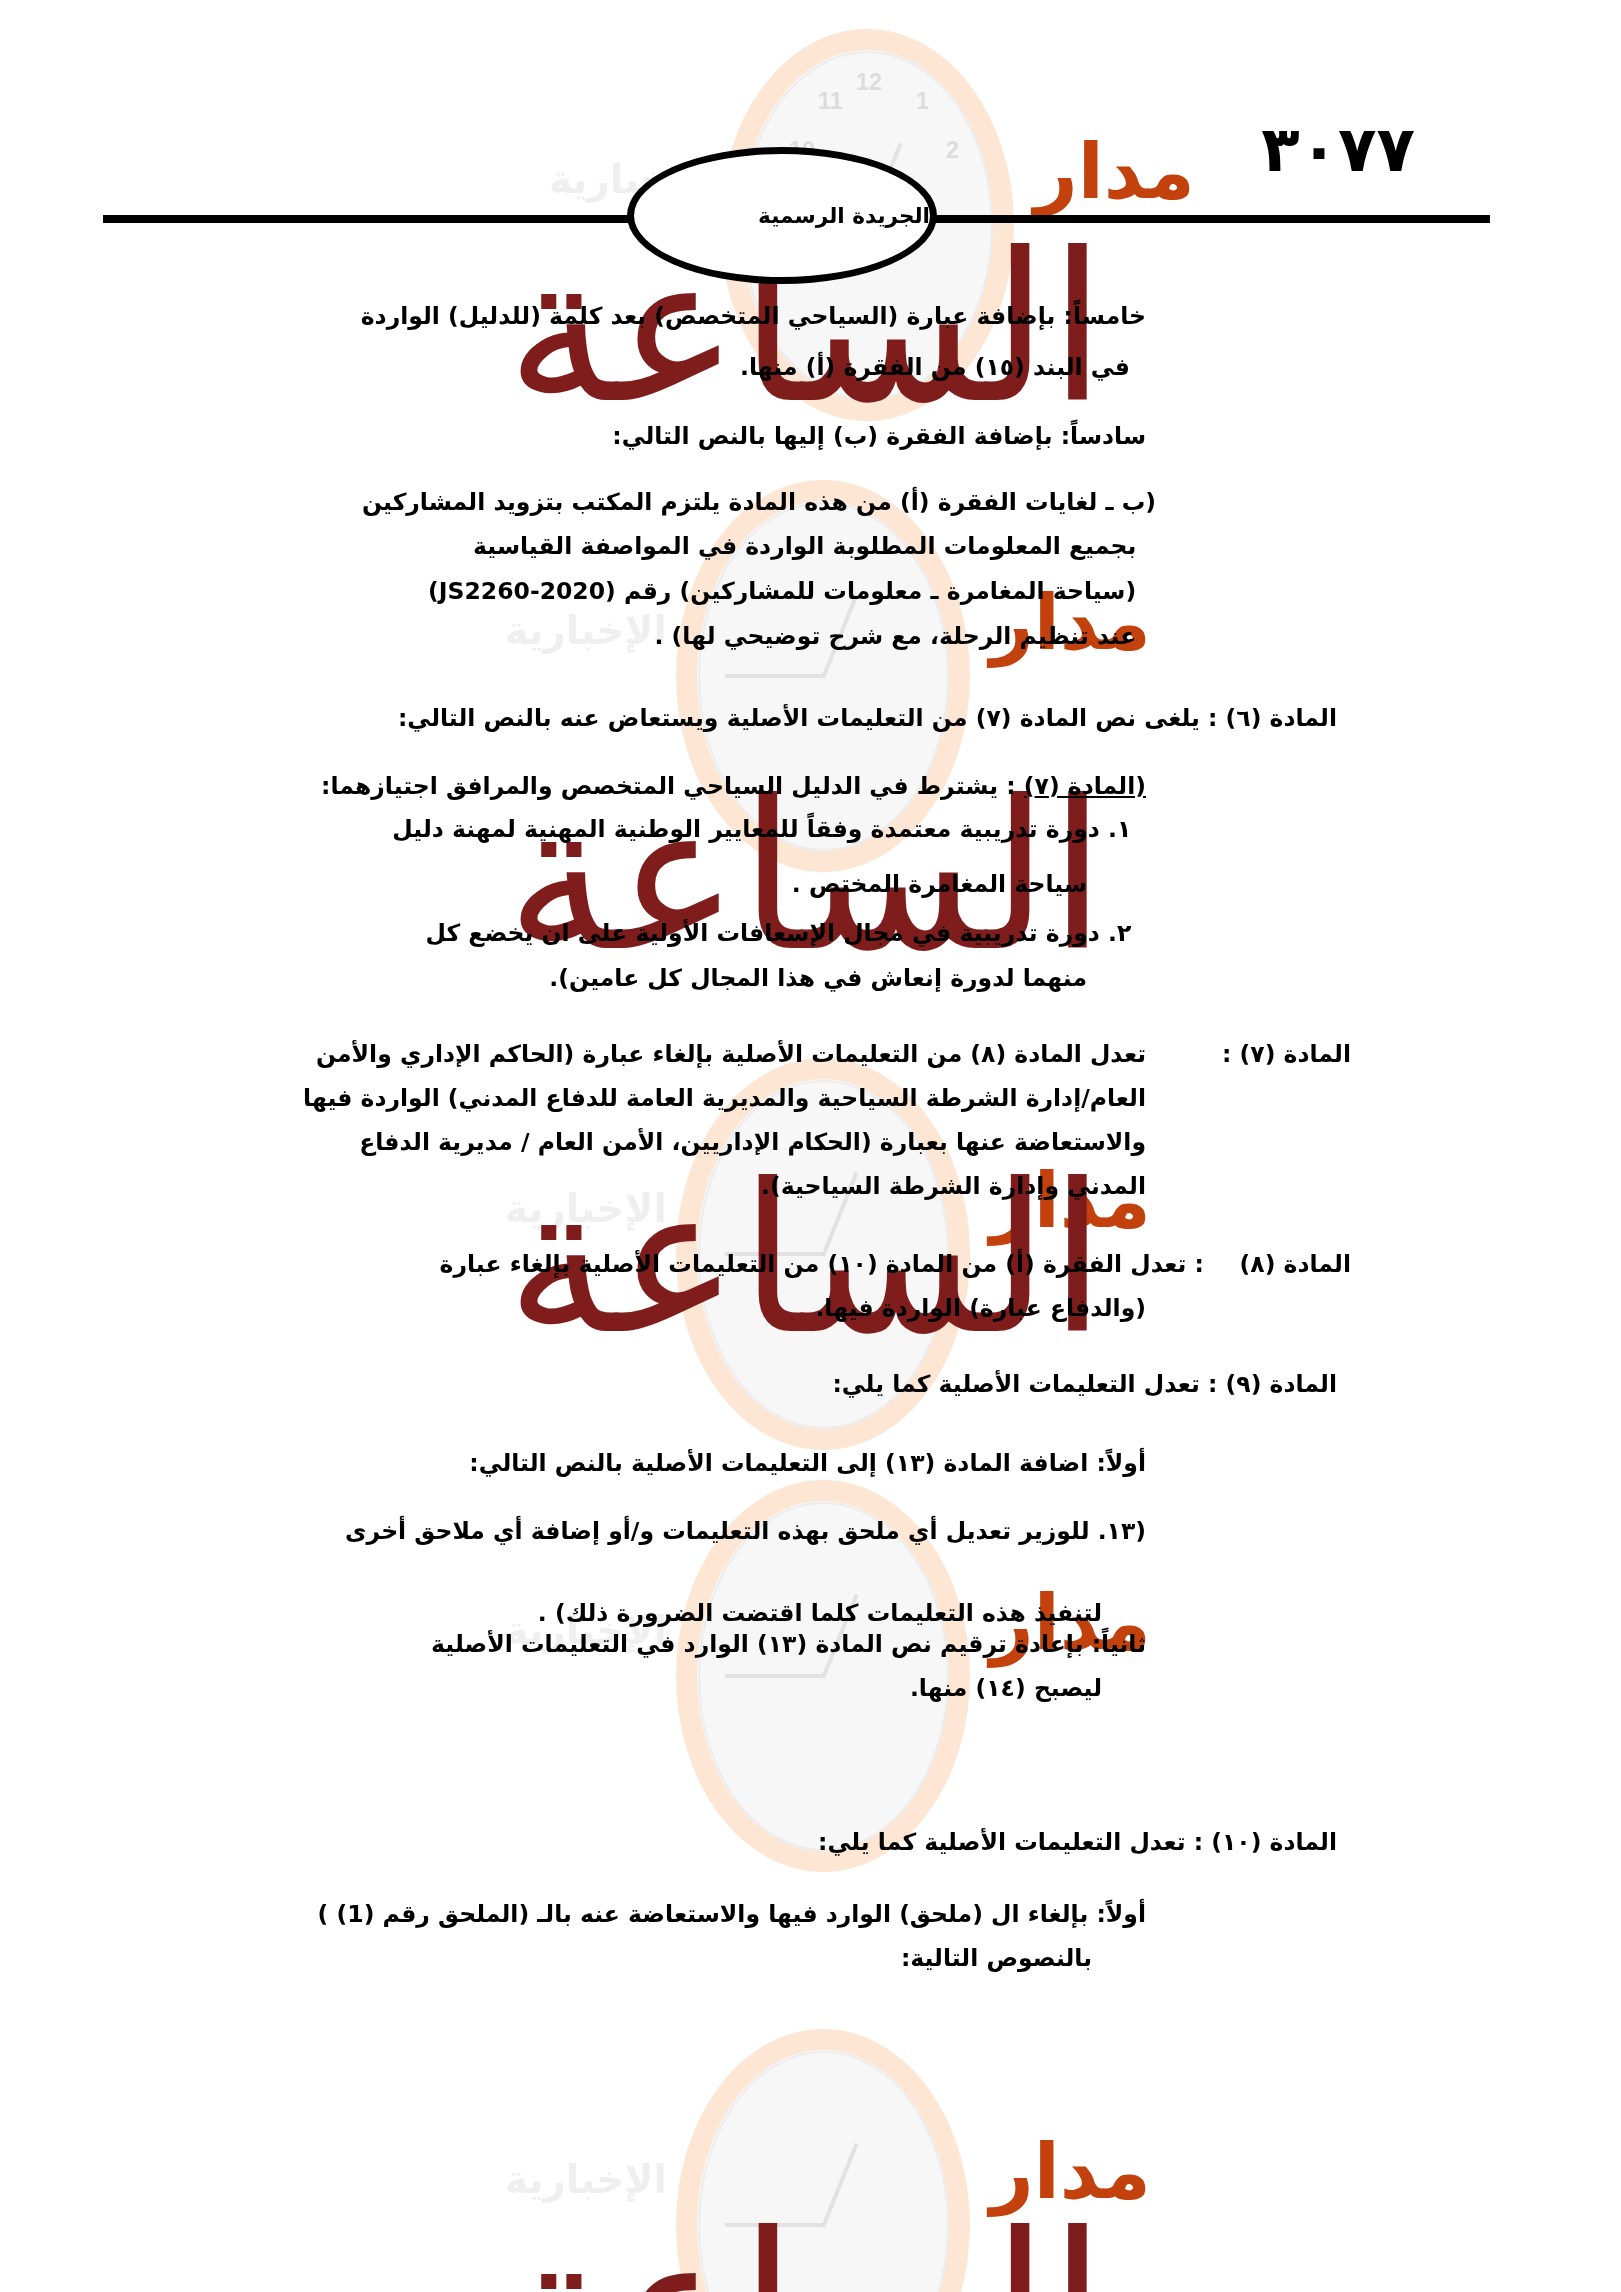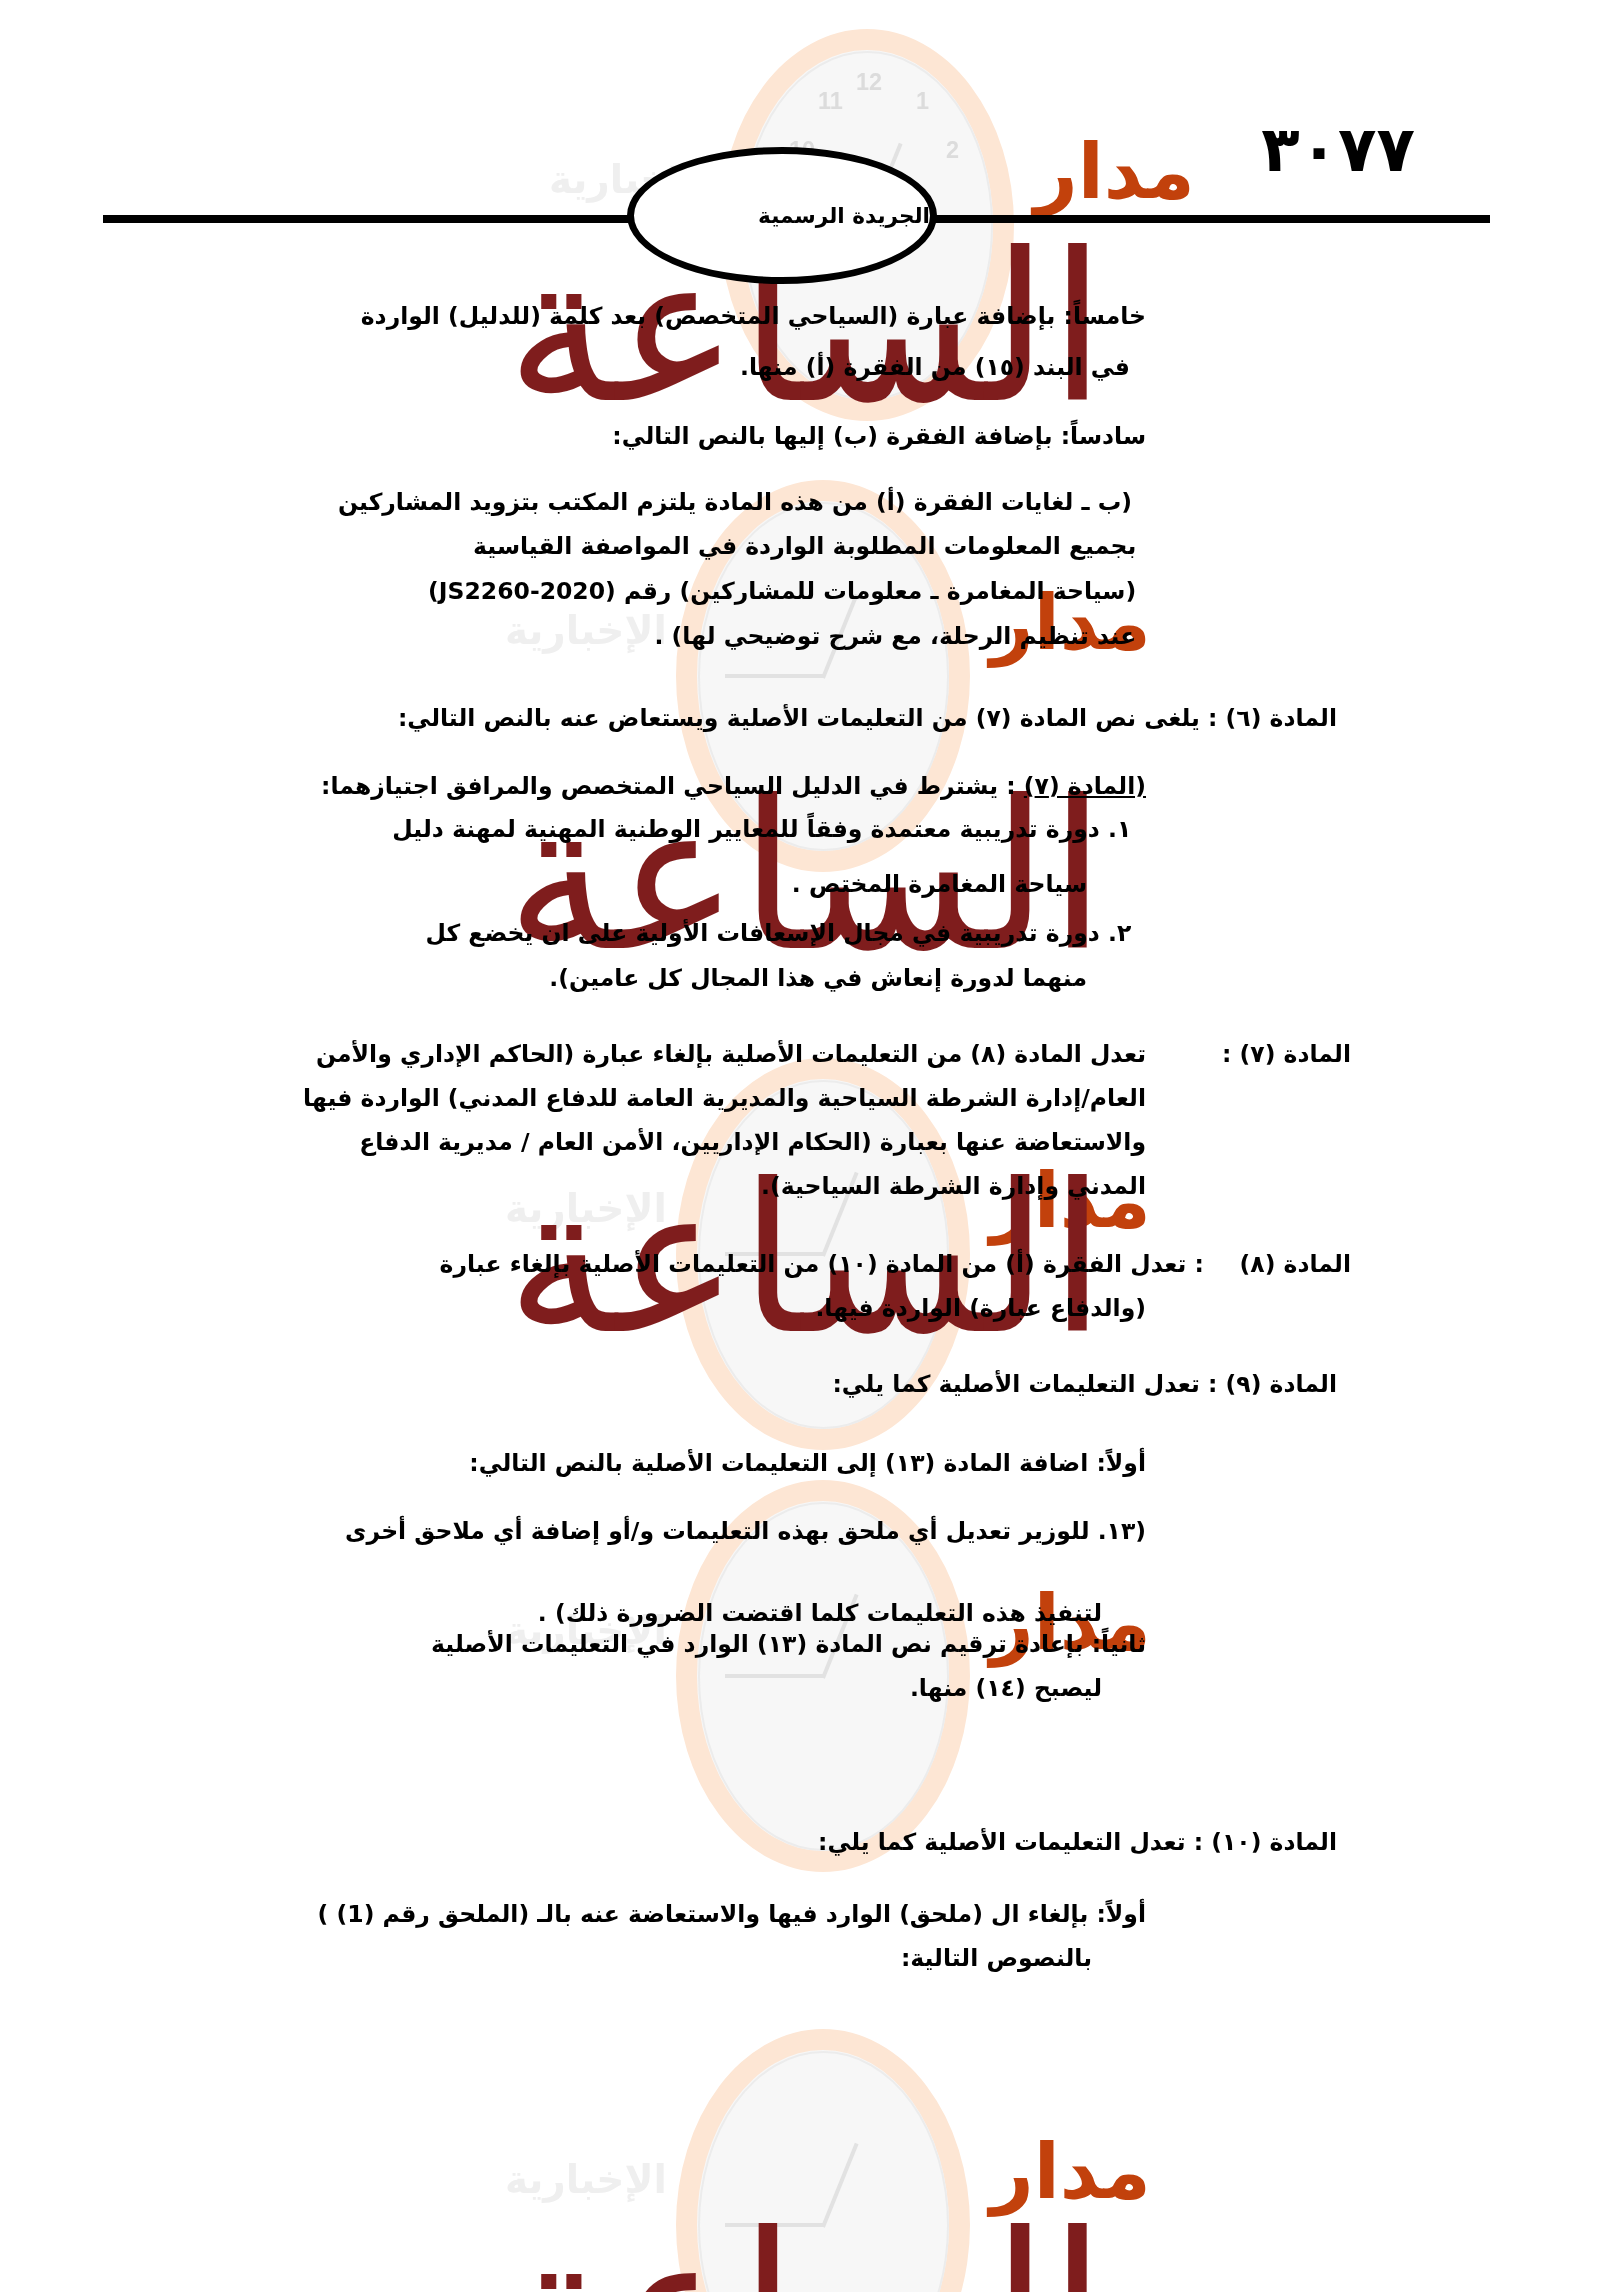--- a/index.html
+++ b/index.html
@@ -110,21 +110,21 @@
 </div>
 
 <div class="content">
 
   <div class="p" style="right:475px; top:299px; width:980px;">خامساً: بإضافة عبارة (السياحي المتخصص) بعد كلمة (للدليل) الواردة</div>
   <div class="p" style="right:475px; top:350px; width:980px; text-align:right;">
     <span style="margin-right:16px;">في البند (١٥) من الفقرة (أ) منها.</span>
   </div>
 
   <div class="p" style="right:475px; top:419px; width:980px; text-align:right;">سادساً: بإضافة الفقرة (ب) إليها بالنص التالي:</div>
-  <div class="p" style="right:489px; top:485px; width:980px;">(ب ـ لغايات الفقرة (أ) من هذه المادة يلتزم المكتب بتزويد المشاركين</div>
+  <div class="p" style="right:465px; top:485px; width:980px;">(ب ـ لغايات الفقرة (أ) من هذه المادة يلتزم المكتب بتزويد المشاركين</div>
   <div class="p" style="right:475px; top:529px; width:980px; padding-right:9.8px; box-sizing:border-box;">بجميع المعلومات المطلوبة الواردة في المواصفة القياسية</div>
   <div class="p" style="right:475px; top:574px; width:980px; padding-right:9.8px; box-sizing:border-box;">(سياحة المغامرة ـ معلومات للمشاركين) رقم (JS2260-2020)</div>
   <div class="p" style="right:475px; top:619px; width:980px; padding-right:9.8px; box-sizing:border-box; text-align:right;">عند تنظيم الرحلة، مع شرح توضيحي لها) .</div>
 
   <div class="p" style="right:284px; top:701px; width:1176px; text-align:right;">
     <span>المادة (٦)</span>
     <span>: يلغى نص المادة (٧) من التعليمات الأصلية ويستعاض عنه بالنص التالي:</span>
   </div>
   <div class="p" style="right:475px; top:769px; width:980px; text-align:right;">
     <span class="u">(المادة (٧)</span>

